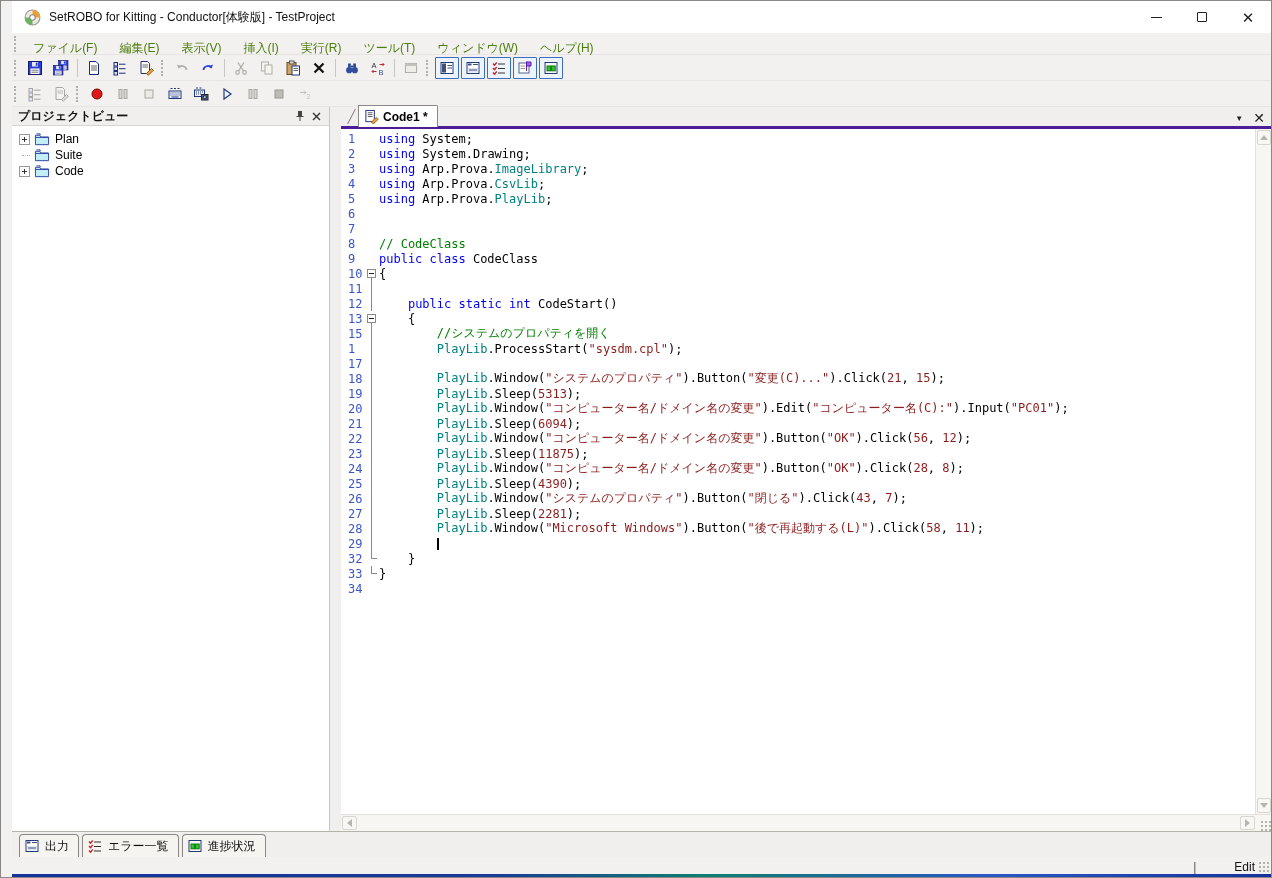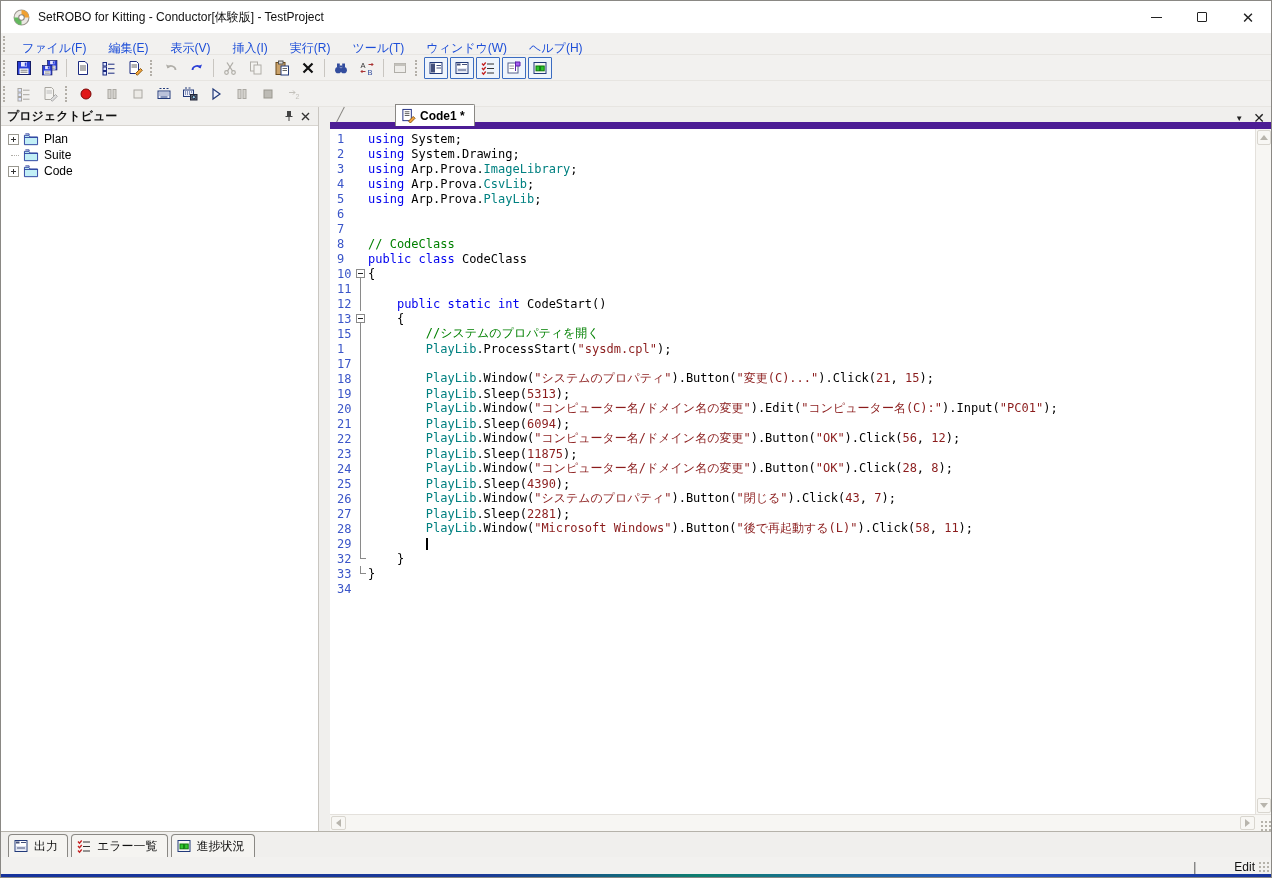--- a/index.html
+++ b/index.html
@@ -1,33 +1,33 @@
 <!DOCTYPE html>
 <html><head>
 <meta charset="utf-8">
 <style>
   * { box-sizing: border-box; margin: 0; padding: 0; }
   html,body { width:1272px; height:878px; overflow:hidden; }
   body { font-family:"Liberation Sans", sans-serif; font-size:12px; color:#000; background:#fff; }
-  .window { width:1272px; height:878px; display:flex; flex-direction:column; border:1px solid #8a8884; background:#f2f1ef; }
+  .window { width:1272px; height:878px; display:flex; flex-direction:column; border:1px solid #8a8884; background:#f2f1ef;padding-left:11px; }
 
   
   .titlebar { height:32px; background:#fff; display:flex; align-items:center; flex:none; }
   .app-icon { width:17px; height:17px; margin-left:12px; flex:none; }
   .title-text { margin-left:8px; font-size:12px; color:#111; }
   .tb-spacer { flex:1; }
   .winbtn { width:46px; height:32px; display:flex; align-items:center; justify-content:center; }
   .min-glyph { width:11px; height:1px; background:#222; }
   .max-glyph { width:10px; height:10px; border:1px solid #222; border-radius:1px; }
   .close-glyph { font-size:15px; color:#222; line-height:1; }
 
   
   .menubar { height:22px; background:#f2f1ef; display:flex; align-items:center; flex:none; border-bottom:1px solid #e7e5e1; }
   .grip { width:5px; height:16px; margin:0 3px 0 2px; border-left:2px dotted #b3afa8; flex:none; }
-  .menu-item { padding:2px 11px; color:#1d4ed8;margin-top:9px; }
+  .menu-item { padding:2px 11px; color:#4d7c0f;margin-top:9px; }
 
   
   .toolbar { height:26px; background:#f2f1ef; display:flex; align-items:center; flex:none; border-bottom:1px solid #e7e5e1; }
   .tbtn { width:24px; height:22px; display:flex; align-items:center; justify-content:center; border:1px solid transparent; margin:0 1px; border-radius:1px; background:transparent; flex:none; }
   .tbtn.toggled { border-color:#3b6cc0; background:#eef4fc; }
   .tsep { width:1px; height:18px; background:#c9c6c1; margin:0 3px; flex:none; }
   .tbtn svg { display:block; }
 
   
   .main { flex:1; min-height:0; display:flex; background:#f0efed; }
@@ -44,21 +44,21 @@
   .expander.box::before { content:""; position:absolute; left:2px; right:2px; top:4px; height:1px; background:#333; }
   .expander.box::after { content:""; position:absolute; top:2px; bottom:2px; left:4px; width:1px; background:#333; }
   .expander.dash::before { content:""; position:absolute; left:3px; right:0; top:5px; border-top:1px dotted #b0aea8; }
   .tree-folder { width:18px; height:14px; flex:none; margin-right:4px; }
   .tree-label { color:#000; }
 
   .splitter { width:11px; background:#f0efed; flex:none; }
 
   
   .editor { flex:1; min-width:0; display:flex; flex-direction:column; background:#f0efed; }
-  .tabbar { height:22px; flex:none; display:flex; align-items:center; border-bottom:7px solid #4c1d95; padding-left:10px; position:relative;gap:48px; }
+  .tabbar { height:22px; flex:none; display:flex; align-items:flex-end; border-bottom:3px solid #4c1d95; padding-left:10px; position:relative; }
   .tab-slant { width:1px; height:17px; background:#8a8884; transform:rotate(27deg); margin-right:6px; margin-bottom:1px; }
   .tab { height:22px; background:#fff; border:1px solid #8a8884; border-bottom:none; display:flex; align-items:center; padding:0 9px 0 5px; margin-bottom:-1px; z-index:2; border-top-right-radius:2px; }
   .tab-label { font-weight:700; margin-left:4px; color:#000; }
   .tabbar-right { position:absolute; right:6px; top:0; height:22px; display:flex; align-items:center; gap:10px; }
   .caret-down { font-size:8px; color:#222; }
   .tab-close { font-size:14px; color:#222; line-height:1; }
 
   .code-wrap { flex:1; min-height:0; display:flex; background:#fff; }
   .code-area { flex:1; min-width:0; overflow:hidden; background:#fff; padding-top:2px; font-family:"DejaVu Sans Mono", monospace; font-size:12px; }
   .cl { height:15px; display:flex; align-items:center; white-space:pre; }

